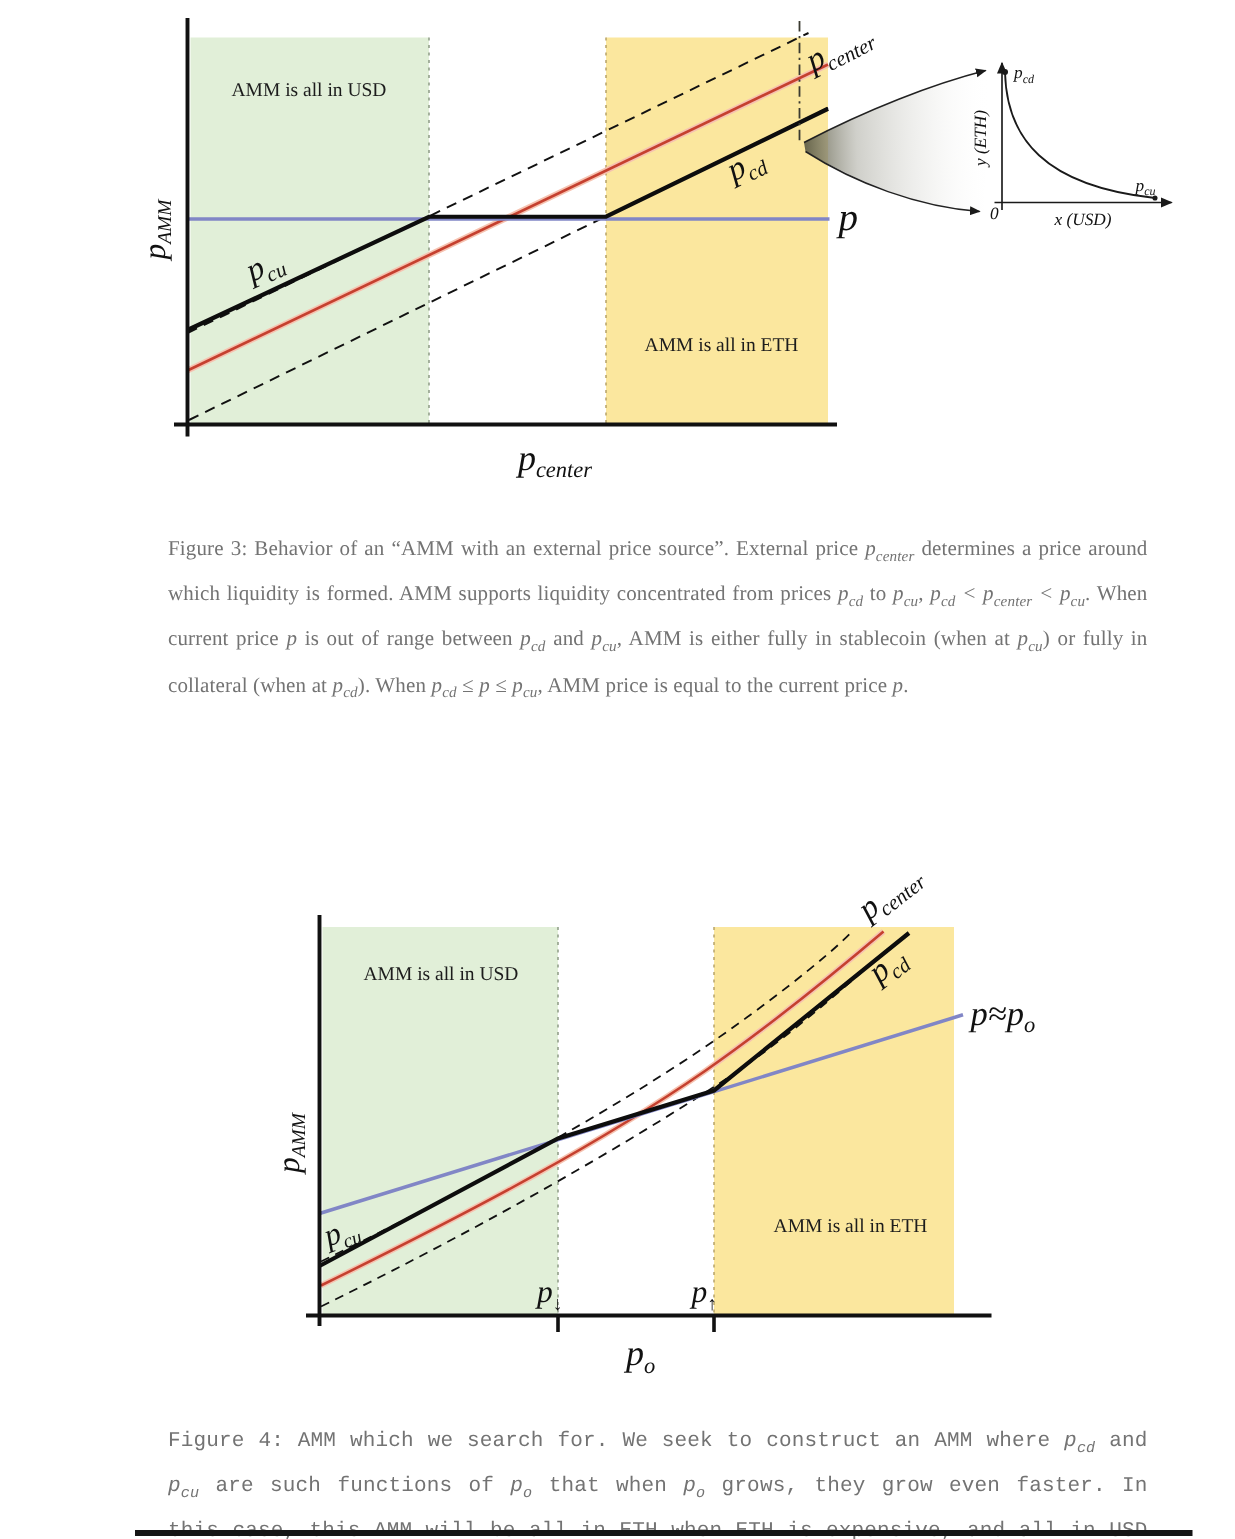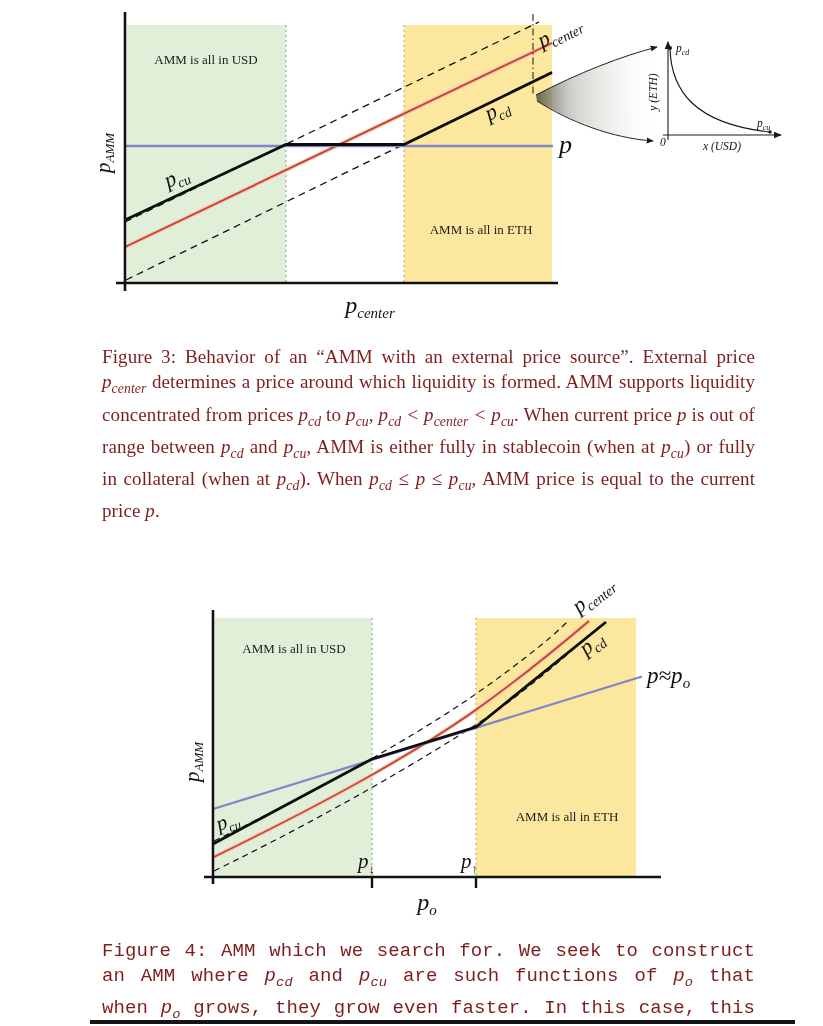--- a/index.html
+++ b/index.html
@@ -8,22 +8,22 @@
     overflow:hidden; font-family:"Liberation Serif","DejaVu Serif",serif;
   }
   .fig-svg { position:absolute; left:0; }
   #fig3-svg { top:0; }
   #fig4-svg { top:550px; }
   text { fill:#111; }
   .math-label { font-family:"Liberation Serif","DejaVu Serif",serif; font-style:italic; }
   .region-label { font-family:"Liberation Serif","DejaVu Serif",serif; font-style:normal; fill:#1c1c1c; font-size:13px; }
   .inset-label { font-family:"Liberation Serif","DejaVu Serif",serif; font-style:italic; font-size:11.5px; }
   .caption {
-    position:absolute; left:96px; width:653px; margin:6px;
-    font-size:19px; line-height:25.4px; color:#7f1d1d;
+    position:absolute; left:96px; width:653px; margin:16px;
+    font-size:14px; line-height:25.4px; color:#737373;
     text-align:justify; letter-spacing:0.1px;
   }
   #caption3 { top:338px; }
   #caption4 { top:933px;font-family:Liberation Mono, monospace; }
   .caption i.math { font-style:italic; }
   .caption sub { font-size:72%; font-style:italic; }
   .bottom-rule { position:absolute; left:90px; top:1020px; width:705px; height:4px; background:#151515; }
 </style>
 </head>
 <body>

